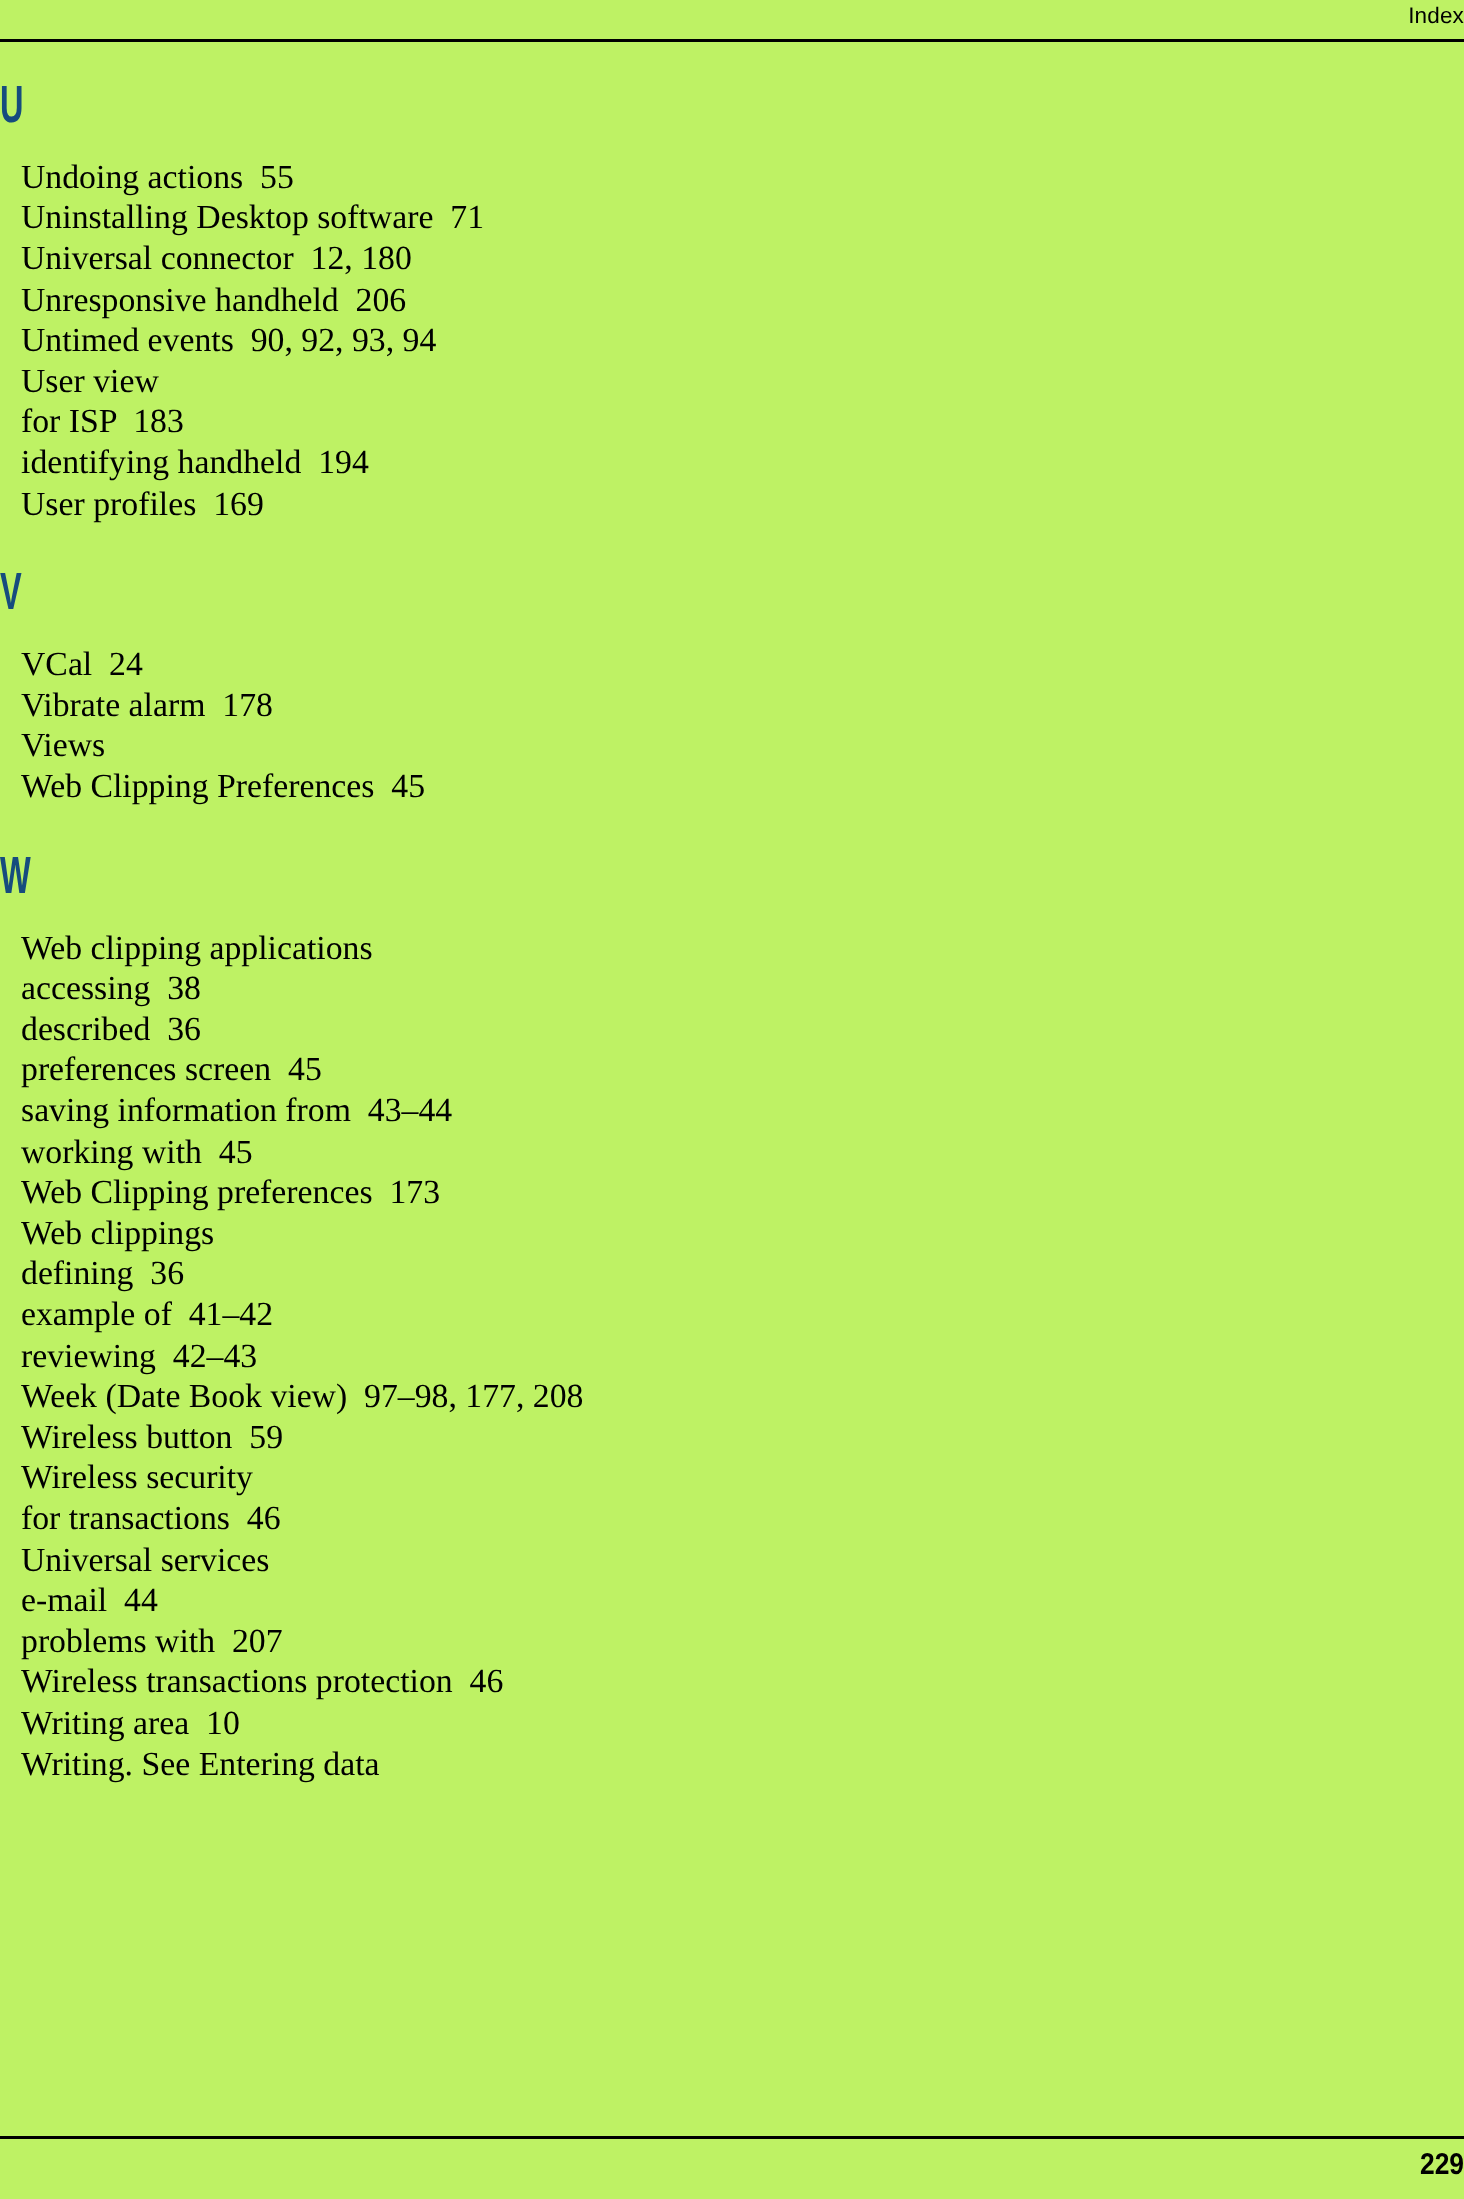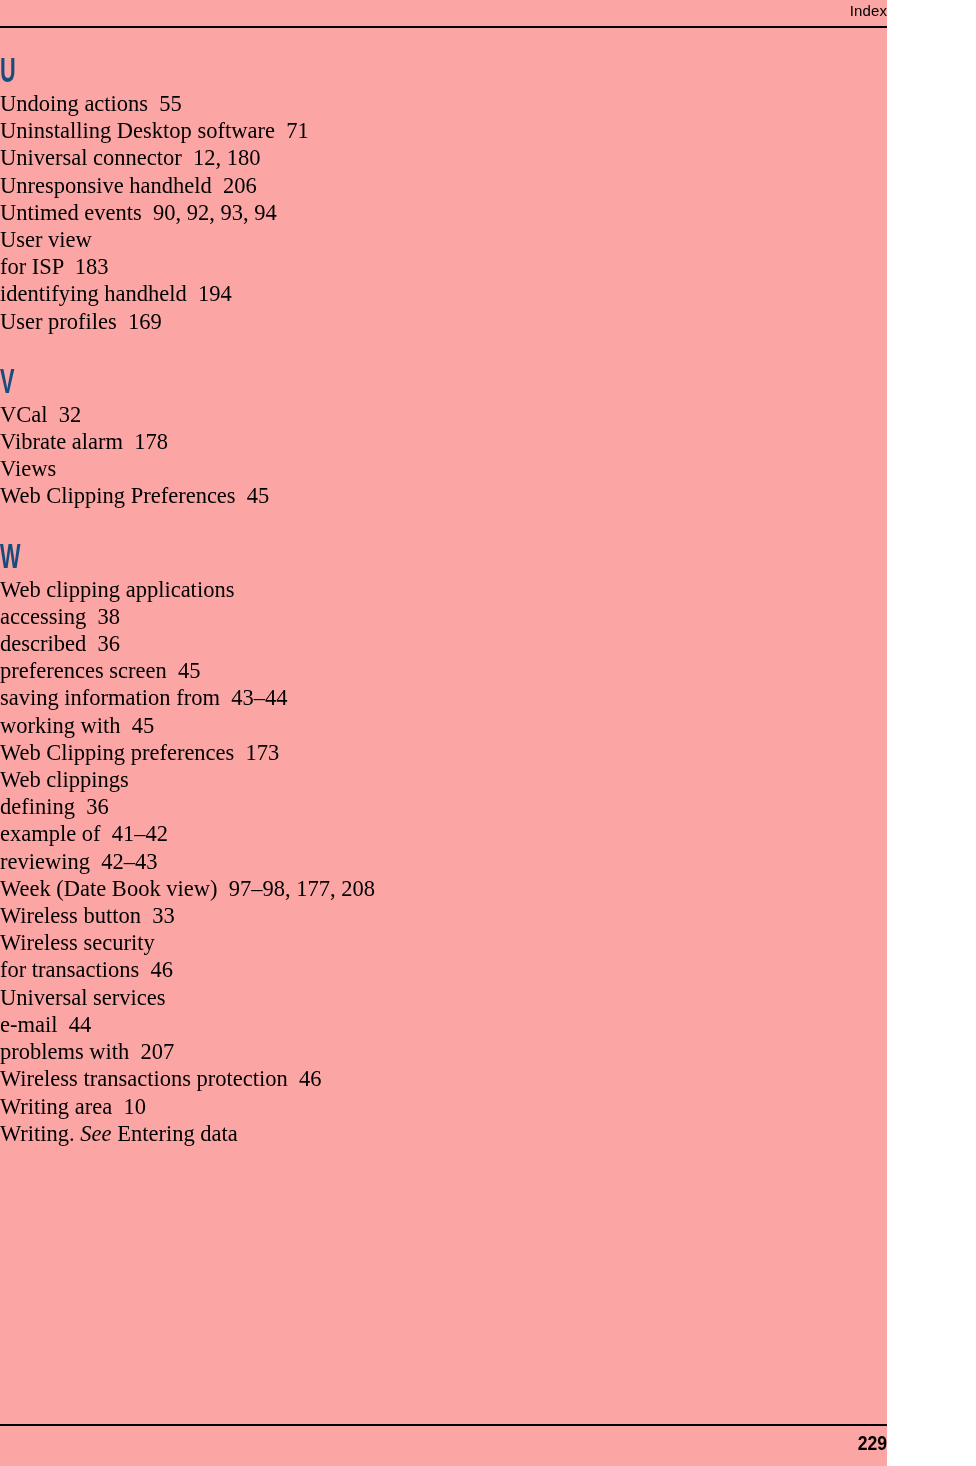--- a/index.html
+++ b/index.html
@@ -2,23 +2,23 @@
 <html><head>
 <meta charset="utf-8">
 <style>
   html, body {
     margin: 0;
     padding: 0;
     background: #ffffff;
   }
   .page {
     position: relative;
-    width: 887px;
+    width: 976px;
     height: 1466px;
-    background: #fca5a5;
+    background: #bef264;
     overflow: hidden;
     font-family: "Liberation Serif", serif;
     color: #000000;
   }
 
   
   .running-head {
     position: absolute;
     left: 0;
     right: 0;
@@ -62,39 +62,38 @@
   }
 
   .section {
     margin: 0 0 28px 0;
   }
   .section:last-child {
     margin-bottom: 0;
   }
 
   .entries {
-    margin: 0;
+    margin: 14px;
     padding: 0;
     list-style: none;
   }
 
   .entry {
     font-family: "Liberation Serif", serif;
     font-size: 22.5px;
     line-height: 27.2px;
     color: #000000;
     white-space: pre;
   }
   .entry.level-1 {
     padding-left: 0;
   }
   .entry.level-2 {
   }
   .entry .see {
-    font-style: italic;
   }
 
   
   .rule-bottom {
     position: absolute;
     left: 0;
     right: 0;
     top: 1424px;
     height: 2px;
     background: #000000;
@@ -135,42 +134,42 @@
             <li class="entry level-1">Untimed events  90, 92, 93, 94</li>
             <li class="entry level-1">User view</li>
             <li class="entry level-2">for ISP  183</li>
             <li class="entry level-2">identifying handheld  194</li>
             <li class="entry level-1">User profiles  169</li>
           </ul>
         </div>
         <div class="section">
           <div class="letter-heading">V</div>
           <ul class="entries">
-            <li class="entry level-1">VCal  32</li>
+            <li class="entry level-1">VCal  24</li>
             <li class="entry level-1">Vibrate alarm  178</li>
             <li class="entry level-1">Views</li>
             <li class="entry level-2">Web Clipping Preferences  45</li>
           </ul>
         </div>
         <div class="section">
           <div class="letter-heading">W</div>
           <ul class="entries">
             <li class="entry level-1">Web clipping applications</li>
             <li class="entry level-2">accessing  38</li>
             <li class="entry level-2">described  36</li>
             <li class="entry level-2">preferences screen  45</li>
             <li class="entry level-2">saving information from  43–44</li>
             <li class="entry level-2">working with  45</li>
             <li class="entry level-1">Web Clipping preferences  173</li>
             <li class="entry level-1">Web clippings</li>
             <li class="entry level-2">defining  36</li>
             <li class="entry level-2">example of  41–42</li>
             <li class="entry level-2">reviewing  42–43</li>
             <li class="entry level-1">Week (Date Book view)  97–98, 177, 208</li>
-            <li class="entry level-1">Wireless button  33</li>
+            <li class="entry level-1">Wireless button  59</li>
             <li class="entry level-1">Wireless security</li>
             <li class="entry level-2">for transactions  46</li>
             <li class="entry level-1">Universal services</li>
             <li class="entry level-2">e-mail  44</li>
             <li class="entry level-2">problems with  207</li>
             <li class="entry level-1">Wireless transactions protection  46</li>
             <li class="entry level-1">Writing area  10</li>
             <li class="entry level-1"><span>Writing. </span><span class="see">See</span><span> Entering data</span></li>
           </ul>
         </div>

